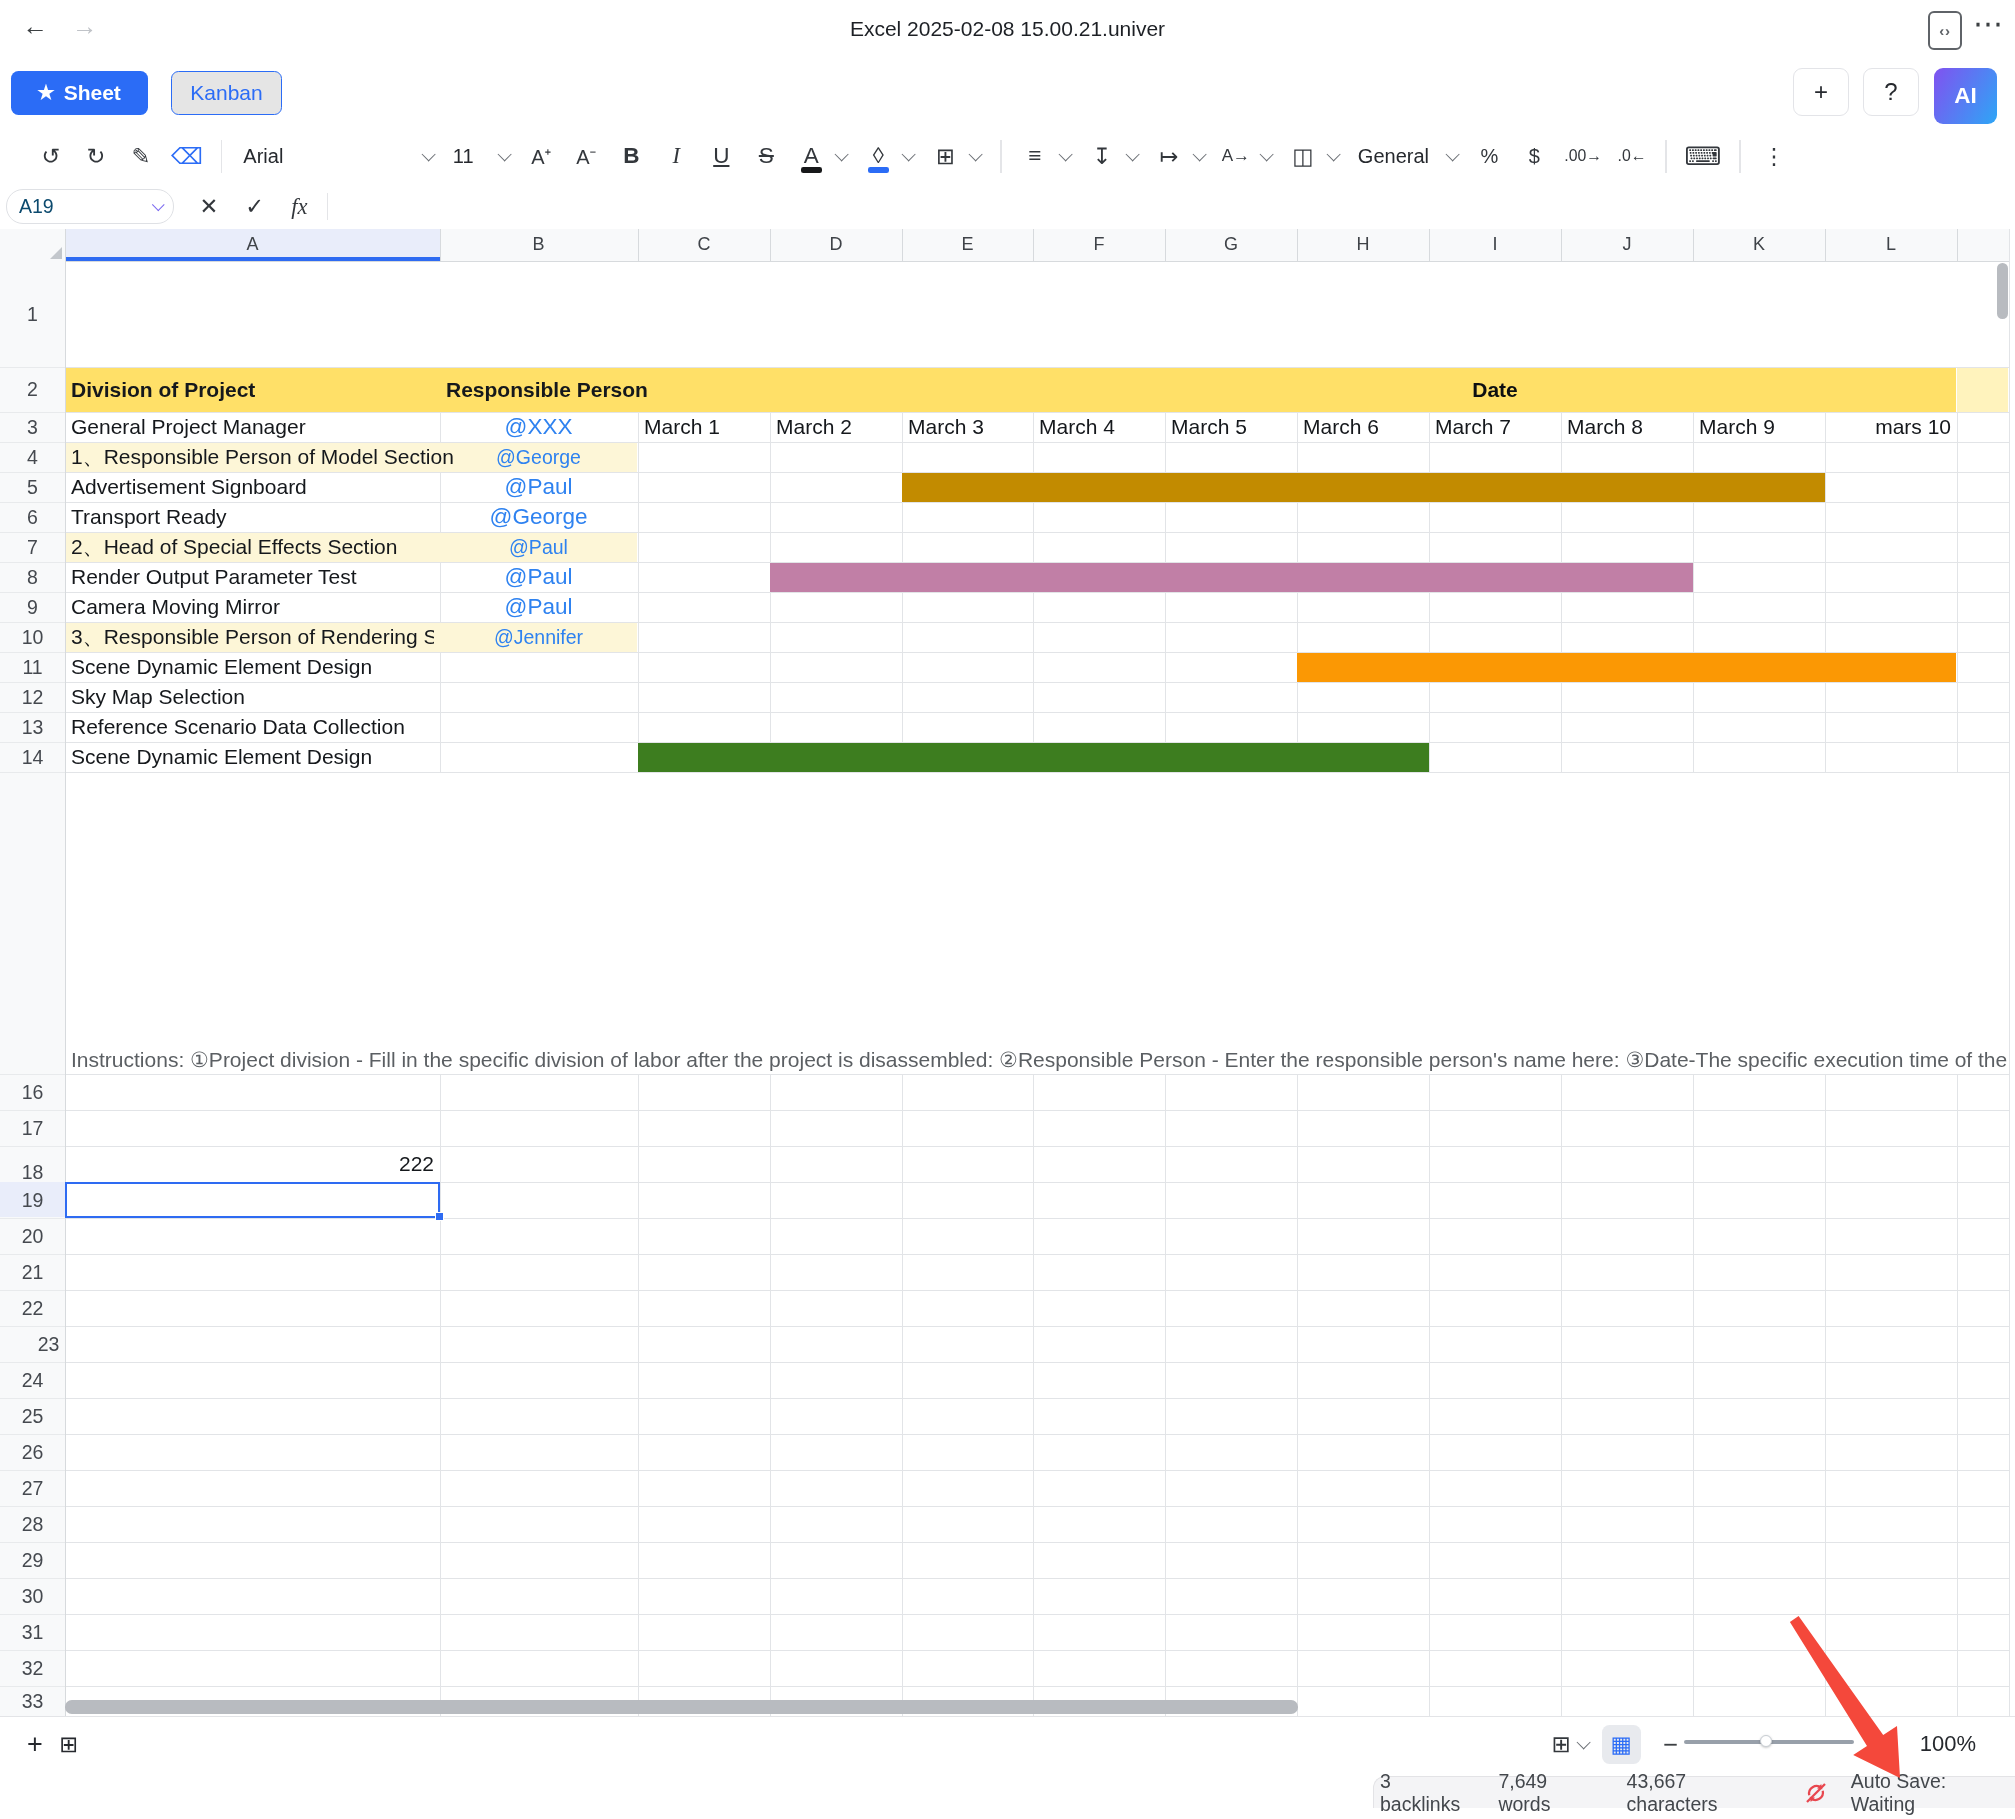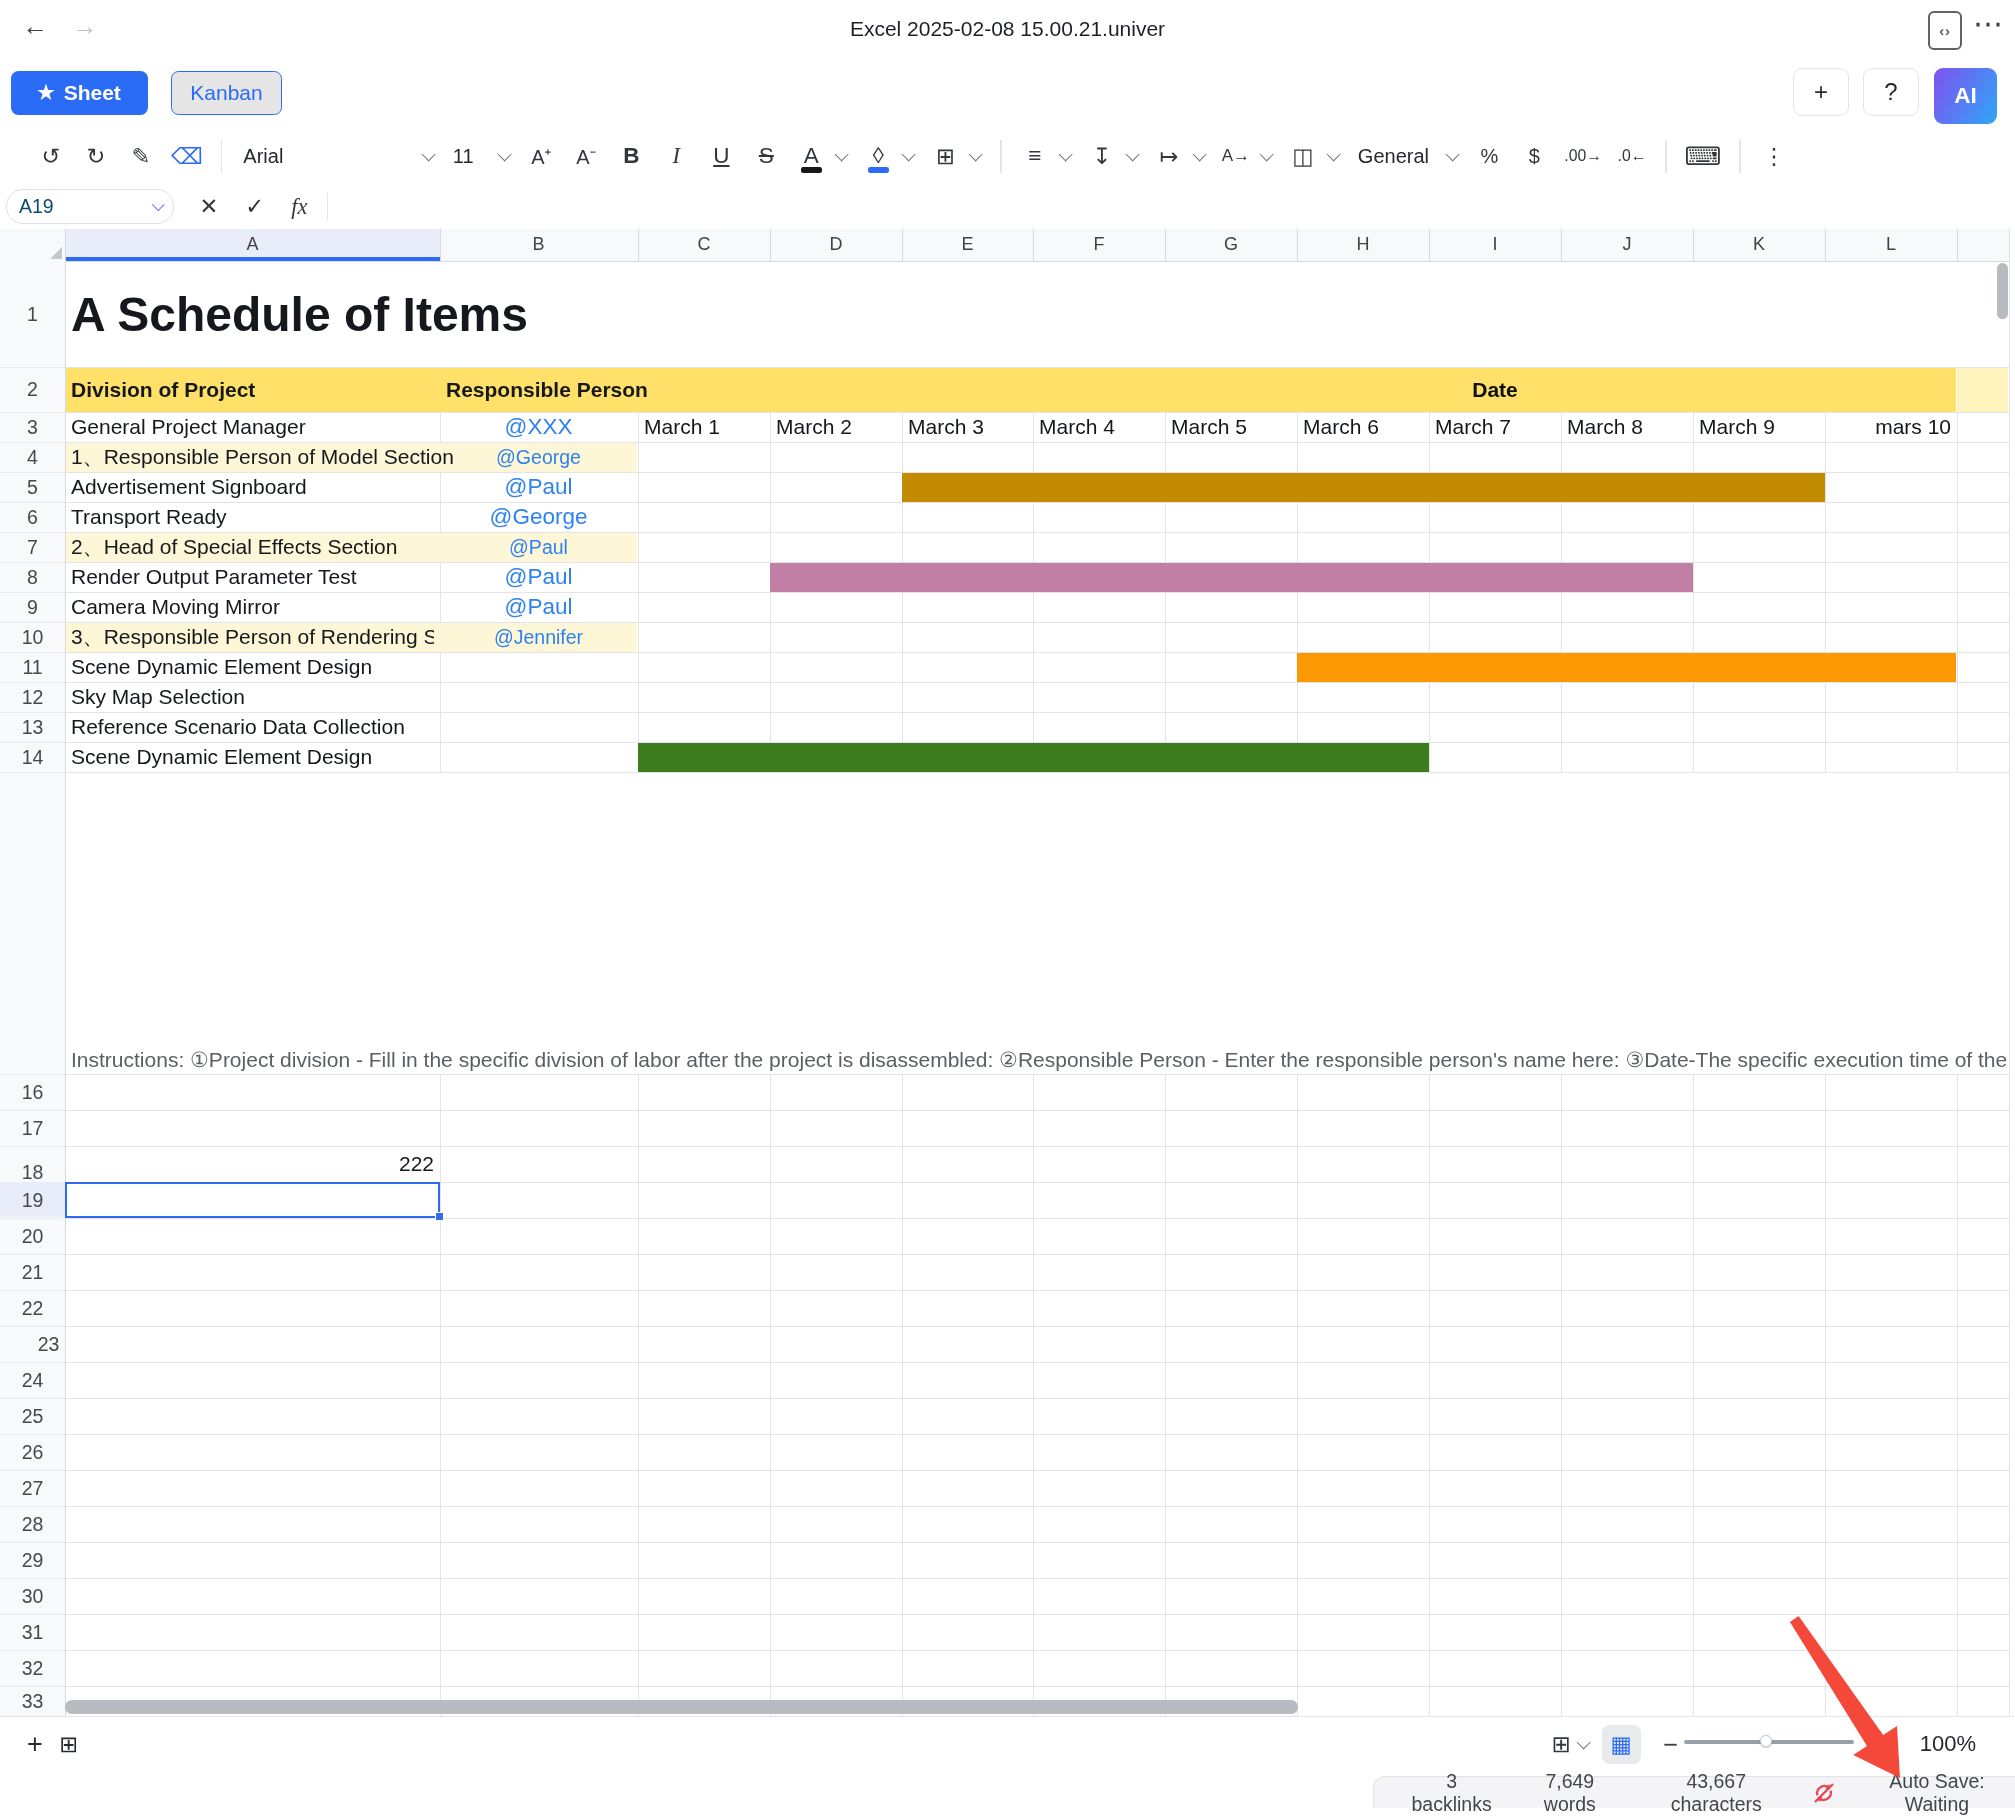--- a/index.html
+++ b/index.html
@@ -47,22 +47,22 @@
                border-right:9px solid transparent;border-top:11.3px solid #2c313a;}
   
   #sheet{position:absolute;left:0;top:229px;width:2015px;height:1487px;overflow:hidden;background:#fff;}
   
   #tabbar{top:1716px;height:54px;border-top:1.5px solid #e3e4e7;display:flex;align-items:center;}
   .tabname{font-size:20px;color:#272a2e;margin:0 19.5px;}
   #tab-active{width:89px;height:39px;background:#fff;border-radius:7.5px;box-shadow:0 1.5px 7.5px rgba(0,0,0,0.18);
               display:flex;align-items:center;justify-content:center;color:#2b6cf6;font-weight:700;font-size:20px;margin:0 13.5px;}
   #statusbar{position:absolute;left:1373px;top:1776px;width:642px;height:32px;background:#f4f4f6;
              border:1.5px solid #e3e3e6;border-right:none;border-bottom:none;border-radius:12px 0 0 0;
-             display:flex;align-items:center;gap:22.5px;padding-left:32px;box-sizing:border-box;
-             font-size:19.5px;color:#43474c;text-align:center;}
+             display:flex;align-items:center;gap:22.5px;padding-left:6px;box-sizing:border-box;
+             font-size:19.5px;color:#43474c;}
   .zoomtxt{font-size:22px;color:#26292e;font-weight:500;}
   .gridico{font-size:23px;color:#33373c;}
   #grid-active-ic{width:39px;height:39px;background:#e8eaee;border-radius:7.5px;display:flex;align-items:center;justify-content:center;
                   color:#2b6cf6;font-size:22.5px;}
   #zoom-slider{position:absolute;left:1684px;top:1740px;width:170px;height:3.8px;border-radius:2.3px;background:#98a0aa;}
   #zoom-knob{position:absolute;left:1760px;top:1735px;width:12px;height:12px;border-radius:50%;background:#fff;
              border:1.5px solid #c9ced4;box-sizing:border-box;box-shadow:0 0.8px 2.3px rgba(0,0,0,.25);}
   #hthumb{position:absolute;left:65px;top:1700px;width:1233px;height:13.5px;border-radius:6.8px;background:#b8bbc0;}
 </style>
 </head>
@@ -358,21 +358,20 @@
       <div style="position: absolute; left: 0px; top: 1313px; width: 65px; height: 0.8px; background: rgb(232, 234, 236);"></div>
       <div style="position: absolute; left: 0px; top: 1313px; width: 65px; height: 36px; display: flex; align-items: center; justify-content: center; font-size: 19.5px; color: rgb(69, 73, 79); overflow: hidden;">29</div>
       <div style="position: absolute; left: 0px; top: 1349px; width: 65px; height: 0.8px; background: rgb(232, 234, 236);"></div>
       <div style="position: absolute; left: 0px; top: 1349px; width: 65px; height: 36px; display: flex; align-items: center; justify-content: center; font-size: 19.5px; color: rgb(69, 73, 79); overflow: hidden;">30</div>
       <div style="position: absolute; left: 0px; top: 1385px; width: 65px; height: 0.8px; background: rgb(232, 234, 236);"></div>
       <div style="position: absolute; left: 0px; top: 1385px; width: 65px; height: 36px; display: flex; align-items: center; justify-content: center; font-size: 19.5px; color: rgb(69, 73, 79); overflow: hidden;">31</div>
       <div style="position: absolute; left: 0px; top: 1421px; width: 65px; height: 0.8px; background: rgb(232, 234, 236);"></div>
       <div style="position: absolute; left: 0px; top: 1421px; width: 65px; height: 36px; display: flex; align-items: center; justify-content: center; font-size: 19.5px; color: rgb(69, 73, 79); overflow: hidden;">32</div>
       <div style="position: absolute; left: 0px; top: 1457px; width: 65px; height: 0.8px; background: rgb(232, 234, 236);"></div>
       <div style="position: absolute; left: 0px; top: 1457px; width: 65px; height: 30px; display: flex; align-items: center; justify-content: center; font-size: 19.5px; color: rgb(69, 73, 79); overflow: hidden;">33</div>
-      <div style="position: absolute; left: 71px; top: 31.5px; height: 107px; display: flex; align-items: center; white-space: nowrap; justify-content: flex-start; color: rgb(21, 24, 28); font-size: 48px; font-weight: 700; width: 363px;">A Schedule of Items</div>
       <div style="position: absolute; left: 71px; top: 138px; height: 45px; display: flex; align-items: center; white-space: nowrap; justify-content: flex-start; color: rgb(21, 24, 28); font-size: 21px; font-weight: 700; width: 363px;">Division of Project</div>
       <div style="position: absolute; left: 446px; top: 138px; height: 45px; display: flex; align-items: center; white-space: nowrap; justify-content: flex-start; color: rgb(21, 24, 28); font-size: 21px; font-weight: 700; width: 185px;">Responsible Person</div>
       <div style="position: absolute; left: 970px; top: 138px; height: 45px; display: flex; align-items: center; justify-content: center; font-size: 21px; font-weight: 700; color: rgb(13, 15, 17); width: 1050px;">Date</div>
       <div style="position: absolute; left: 71px; top: 183px; height: 30px; display: flex; align-items: center; white-space: nowrap; justify-content: flex-start; color: rgb(21, 24, 28); font-size: 21px; width: 363px;">General Project Manager</div>
       <div style="position: absolute; left: 446px; top: 183px; height: 30px; display: flex; align-items: center; white-space: nowrap; justify-content: center; color: rgb(46, 130, 240); font-weight: 500; font-size: 22.5px; width: 185px;">@XXX</div>
       <div style="position: absolute; left: 644px; top: 183px; height: 30px; display: flex; align-items: center; white-space: nowrap; justify-content: flex-start; color: rgb(21, 24, 28); font-size: 21px; width: 120px;">March 1</div>
       <div style="position: absolute; left: 776px; top: 183px; height: 30px; display: flex; align-items: center; white-space: nowrap; justify-content: flex-start; color: rgb(21, 24, 28); font-size: 21px; width: 120px;">March 2</div>
       <div style="position: absolute; left: 908px; top: 183px; height: 30px; display: flex; align-items: center; white-space: nowrap; justify-content: flex-start; color: rgb(21, 24, 28); font-size: 21px; width: 119px;">March 3</div>
       <div style="position: absolute; left: 1039px; top: 183px; height: 30px; display: flex; align-items: center; white-space: nowrap; justify-content: flex-start; color: rgb(21, 24, 28); font-size: 21px; width: 120px;">March 4</div>
       <div style="position: absolute; left: 1171px; top: 183px; height: 30px; display: flex; align-items: center; white-space: nowrap; justify-content: flex-start; color: rgb(21, 24, 28); font-size: 21px; width: 120px;">March 5</div>

